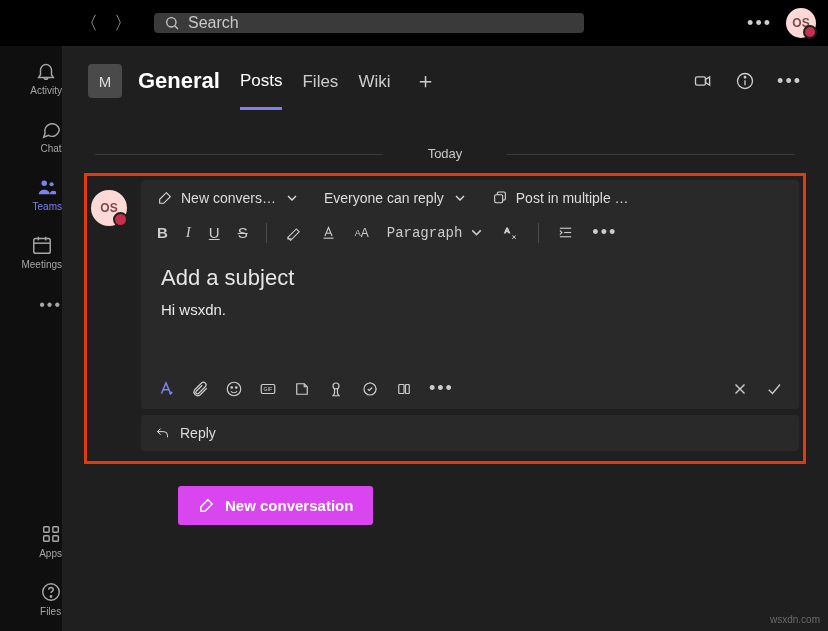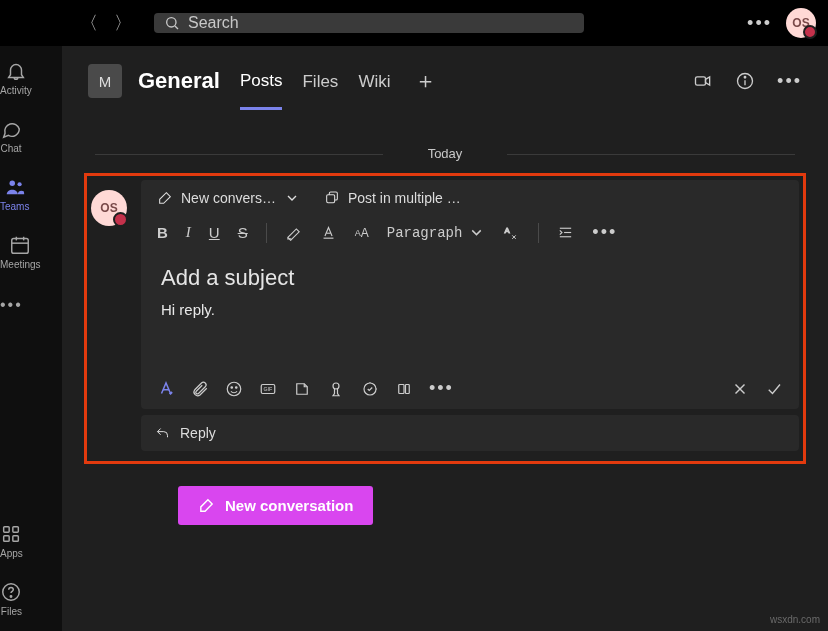--- a/index.html
+++ b/index.html
@@ -29,21 +29,21 @@
 }
 .searchbox svg { width: 16px; height: 16px; margin-right: 8px; }
 .top-right { margin-left: auto; margin-right: 12px; display: flex; align-items: center; gap: 14px; }
 .dots { color: #ccc; letter-spacing: 2px; font-size: 18px; }
 .avatar-sm { width: 30px; height: 30px; border-radius: 50%; background: #ffd9d6; color: #7a4a4a; font-size: 12px; font-weight: 600; display: flex; align-items: center; justify-content: center; position: relative; }
 .avatar-sm::after { content: ""; position: absolute; bottom: -1px; right: -1px; width: 10px; height: 10px; background: #c4314b; border-radius: 50%; border: 2px solid #1f1f1f; }
 
 .sidebar {
   position: absolute; left: 0; top: 46px; bottom: 0; width: 62px;
   background: #0f0f0f;
-  display: flex; flex-direction: column; align-items: flex-start;
+  display: flex; flex-direction: column; align-items: flex-end;
   padding-top: 14px; gap: 22px;
 }
 .side-item { display: flex; flex-direction: column; align-items: center; gap: 3px; color: #a6a6a6; font-size: 10px; cursor: pointer; }
 .side-item.active { color: #7b83eb; }
 .side-item svg { width: 22px; height: 22px; }
 .side-overflow { color: #a6a6a6; margin-top: 4px; letter-spacing: 2px; }
 .side-bottom { margin-top: auto; margin-bottom: 14px; display: flex; flex-direction: column; gap: 22px; align-items: center; }
 
 .channel-hdr {
   position: absolute; left: 62px; right: 0; top: 46px; height: 70px;
@@ -213,20 +213,26 @@
           <div class="c1-opt">
             <svg viewBox="0 0 24 24" fill="none" stroke="currentColor" stroke-width="1.6">
                 <path d="M14 4l6 6-10 10H4v-6L14 4z"></path>
               </svg>
             <span>New convers…</span>
             <svg viewBox="0 0 24 24" width="12" height="12" fill="none" stroke="currentColor" stroke-width="2">
                 <polyline points="6 9 12 15 18 9"></polyline>
               </svg>
           </div>
           <div class="c1-opt" style="margin-left:10px">
+            <span>Everyone can reply</span>
+            <svg viewBox="0 0 24 24" width="12" height="12" fill="none" stroke="currentColor" stroke-width="2">
+                <polyline points="6 9 12 15 18 9"></polyline>
+              </svg>
+          </div>
+          <div class="c1-opt" style="margin-left:10px">
             <svg viewBox="0 0 24 24" fill="none" stroke="currentColor" stroke-width="1.6">
                 <rect x="4" y="7" width="12" height="12" rx="2"></rect>
                 <path d="M8 7V5a2 2 0 012-2h8a2 2 0 012 2v8a2 2 0 01-2 2h-2"></path>
               </svg>
             <span>Post in multiple …</span>
           </div>
         </div>
         <div class="comp-bar2">
           <span class="fmt" style="font-weight:700">B</span>
           <span class="fmt" style="font-style:italic;font-family:serif">I</span>
@@ -265,21 +271,21 @@
                 <line x1="4" y1="6" x2="20" y2="6"></line>
                 <line x1="10" y1="12" x2="20" y2="12"></line>
                 <line x1="4" y1="18" x2="20" y2="18"></line>
                 <polyline points="4 9 7 12 4 15"></polyline>
               </svg>
             </span>
           <span class="dots fmt">•••</span>
         </div>
         <div class="comp-body">
           <div class="subj">Add a subject</div>
-          <div class="msgtxt">Hi reply.</div>
+          <div class="msgtxt">Hi wsxdn.</div>
         </div>
         <div class="comp-foot">
           <span class="foot-ico format">
               <svg viewBox="0 0 24 24" fill="none" stroke="currentColor" stroke-width="2">
                 <path d="M6 18L12 4l6 14"></path>
                 <line x1="8" y1="13" x2="16" y2="13"></line>
                 <path d="M17 19 L20 16" stroke="#7b83eb" stroke-width="3"></path>
               </svg>
             </span>
           <span class="foot-ico">

